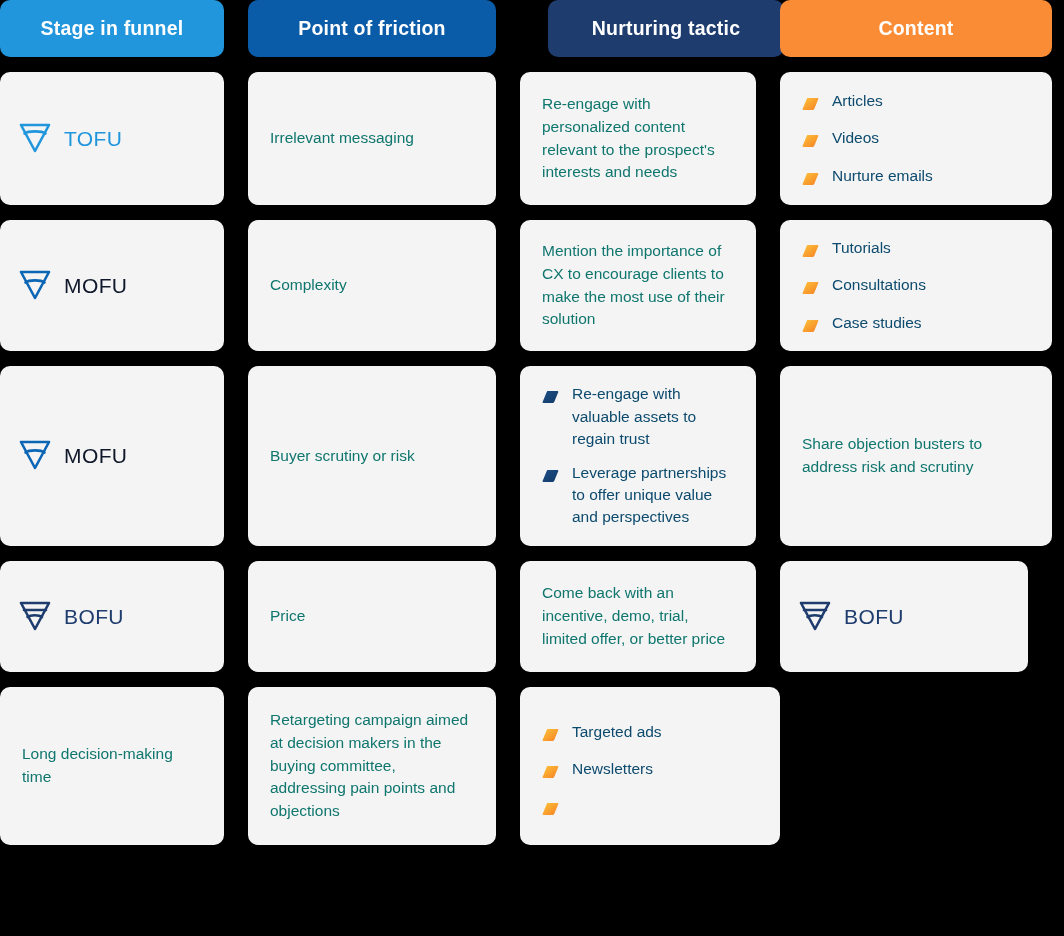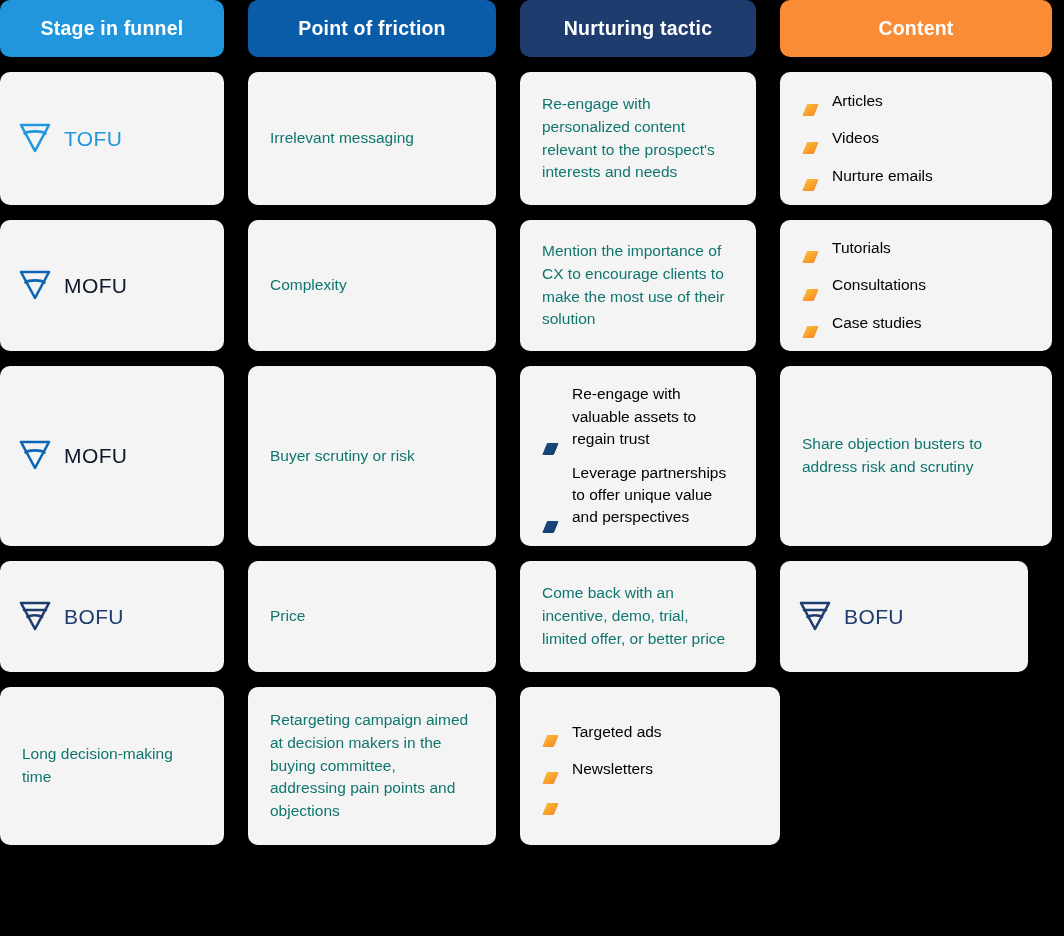--- a/index.html
+++ b/index.html
@@ -54,21 +54,21 @@
     display: flex;
     align-items: center;
     justify-content: center;
     color: #ffffff;
     font-size: 19.5px;
     font-weight: bold;
     letter-spacing: 0.2px;
   }
   .h-stage   { background: #2196dd; }
   .h-friction{ background: #0a5ba8; }
-  .h-tactic  { background: #1e3c6e; }
+  .h-tactic  { background: #1e3c6e; margin-left: 28px; }
   .h-content { background: #fb8c36; }
 
   
   .stage-card { gap: 12px; padding-left: 18px; }
   .stage-label {
     font-size: 21px;
     font-weight: normal;
     letter-spacing: 0.4px;
   }
   .stage-tofu .stage-label { color: #2196dd; }
@@ -89,25 +89,25 @@
     list-style: none;
     display: flex;
     flex-direction: column;
     width: 100%;
   }
   ul.bullets.spread   { gap: 11px; }
   ul.bullets.compact  { gap: 15px; }
 
   ul.bullets li {
     display: flex;
-    align-items: flex-end;
+    align-items: flex-start;
     gap: 13px;
     font-size: 15.5px;
     line-height: 1.45;
-    color: #000000;
+    color: #0c4a6e;
   }
   .bullet-mark {
     flex: 0 0 auto;
     margin-top: 4px;
     width: 17px;
     height: 12px;
     display: block;
   }
   .blist-text { flex: 1 1 auto; }
 </style>

